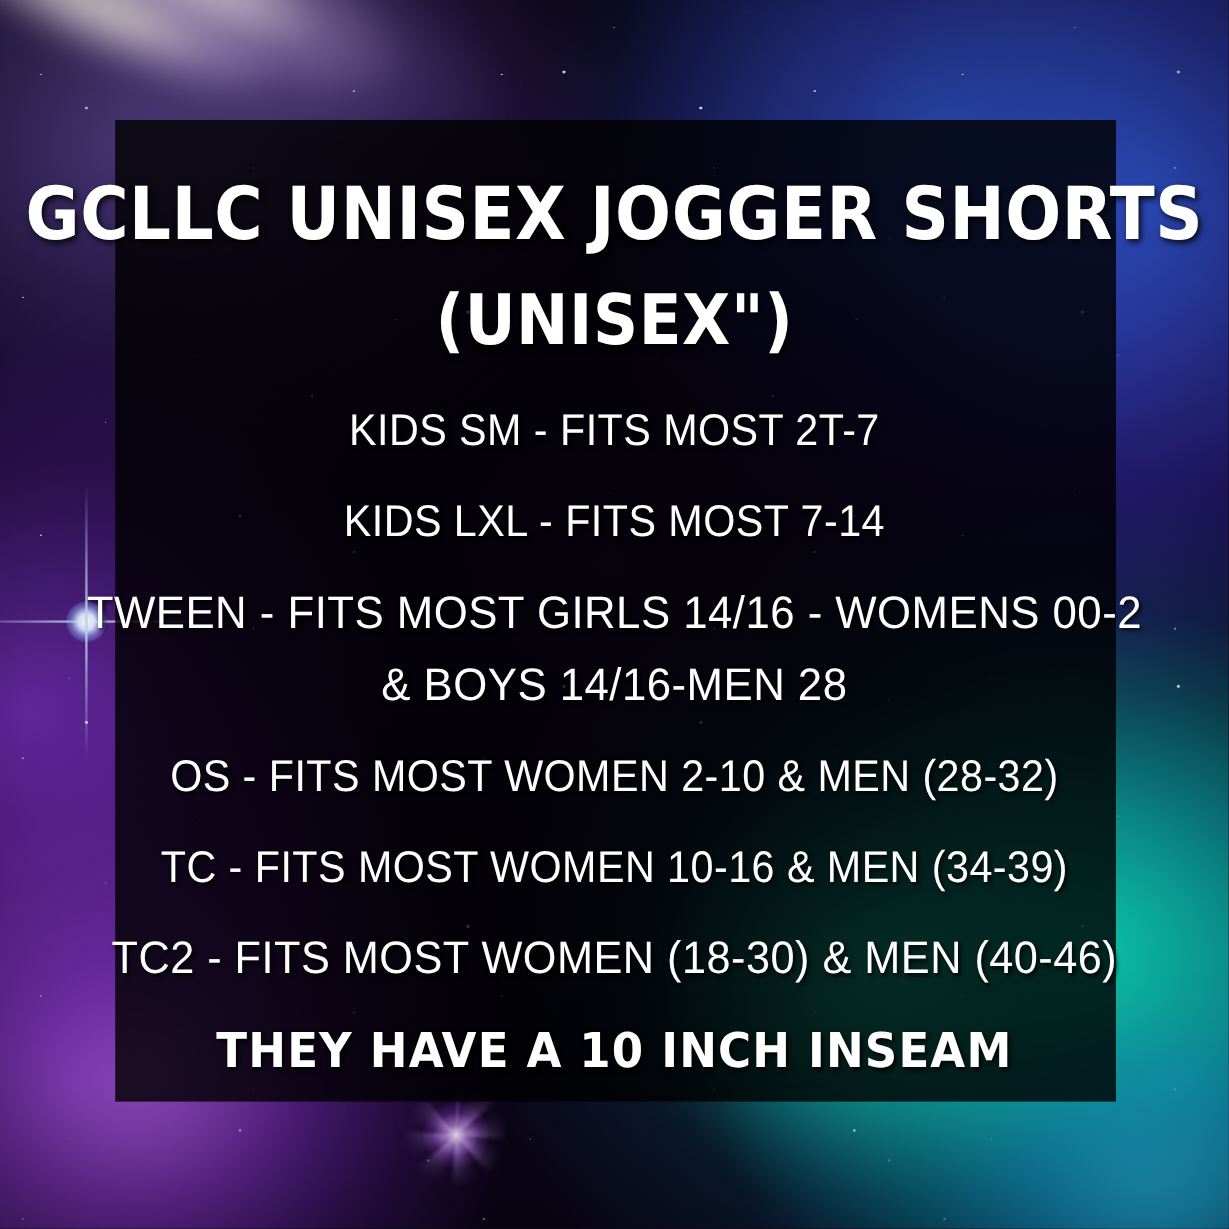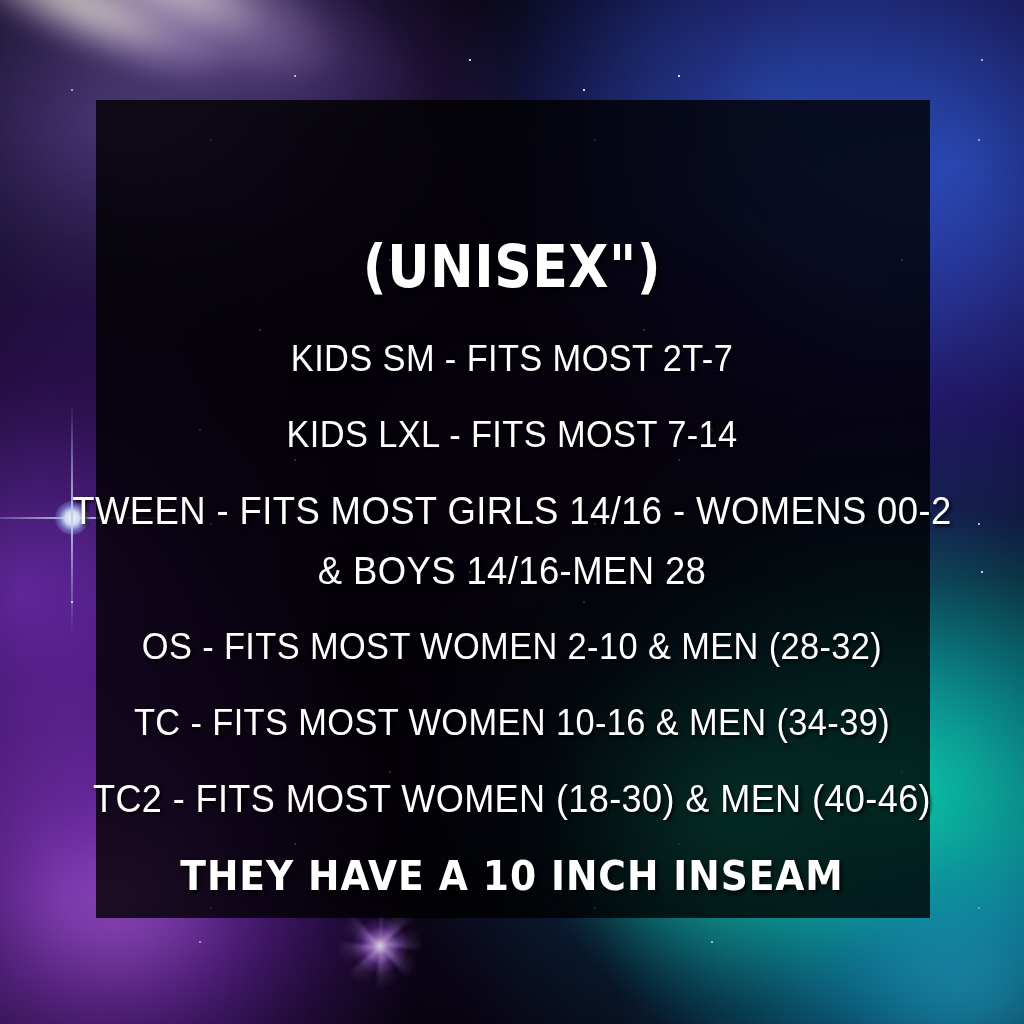--- a/index.html
+++ b/index.html
@@ -269,20 +269,21 @@
   <div id="bg-star-flare">
       <span class="core"></span>
     </div>
   <div id="bg-star-burst"></div>
   <div class="bg-layer" id="bg-vignette"></div>
 
   <div id="text-panel"></div>
 
   <div id="content">
 
+    <div class="title-line" id="title-main">GCLLC UNISEX JOGGER SHORTS</div>
 
     <div class="title-line" id="title-sub">(UNISEX")</div>
 
     <div class="size-line" id="line-kids-sm">KIDS SM - FITS MOST 2T-7</div>
 
     <div class="size-line" id="line-kids-lxl">KIDS LXL - FITS MOST 7-14</div>
 
     <div class="size-line" id="line-tween-1">TWEEN - FITS MOST GIRLS 14/16 - WOMENS 00-2</div>
 
     <div class="size-line" id="line-tween-2">&amp; BOYS 14/16-MEN 28</div>

